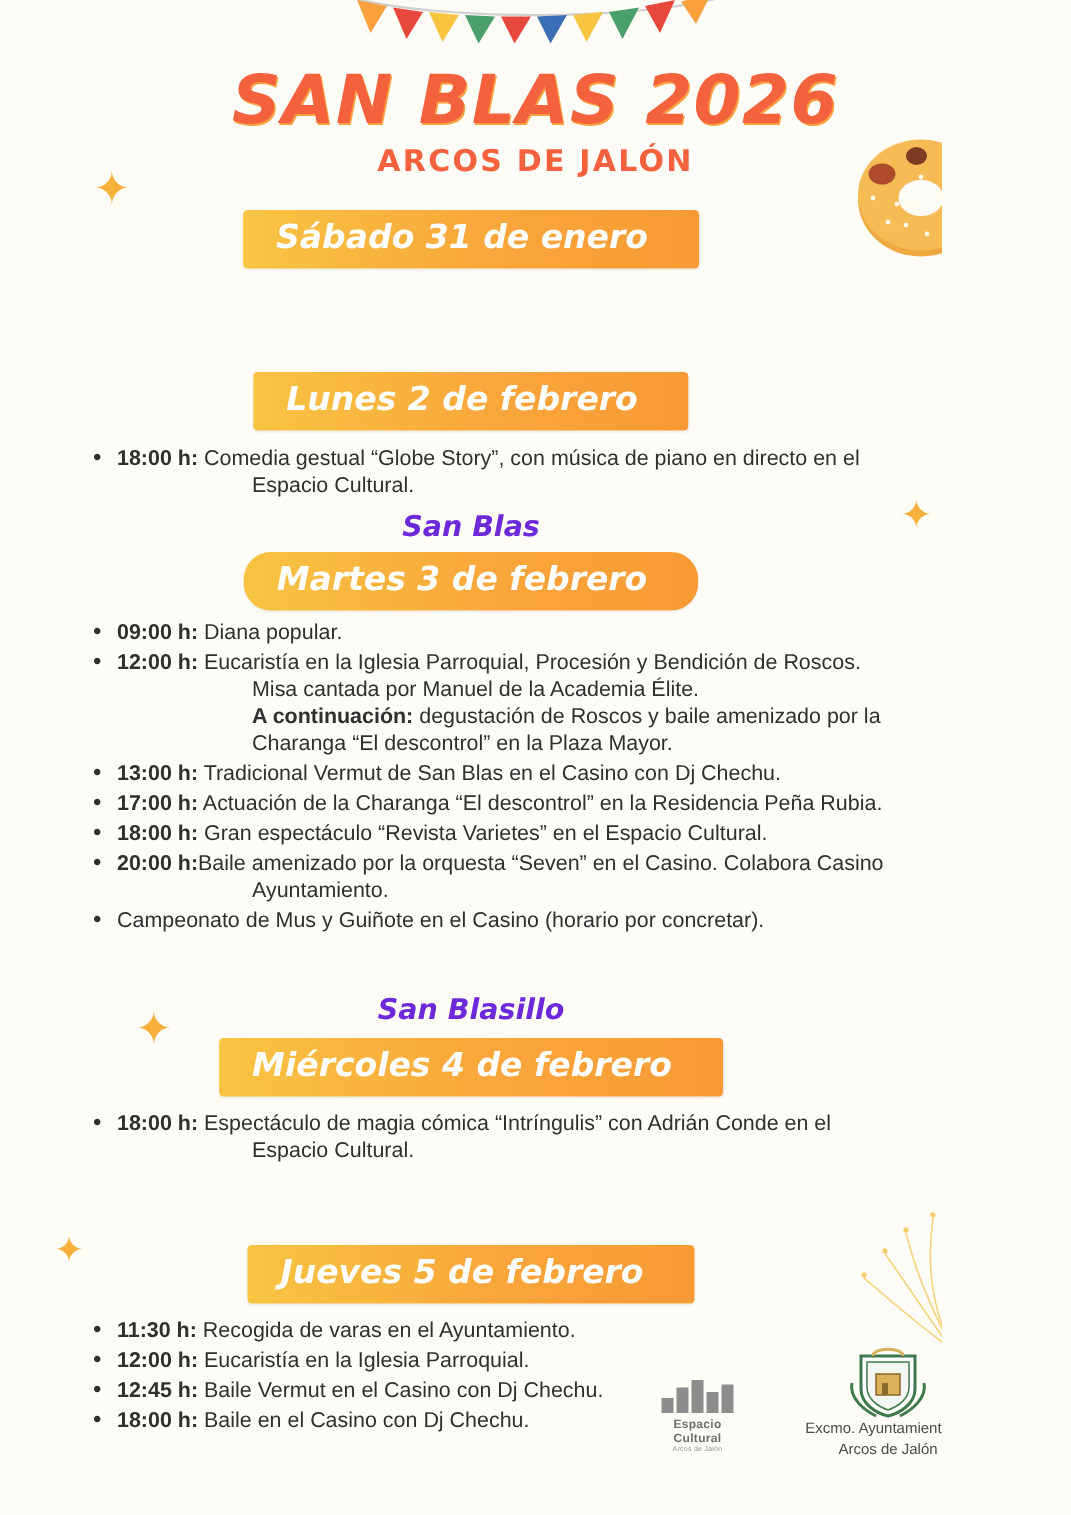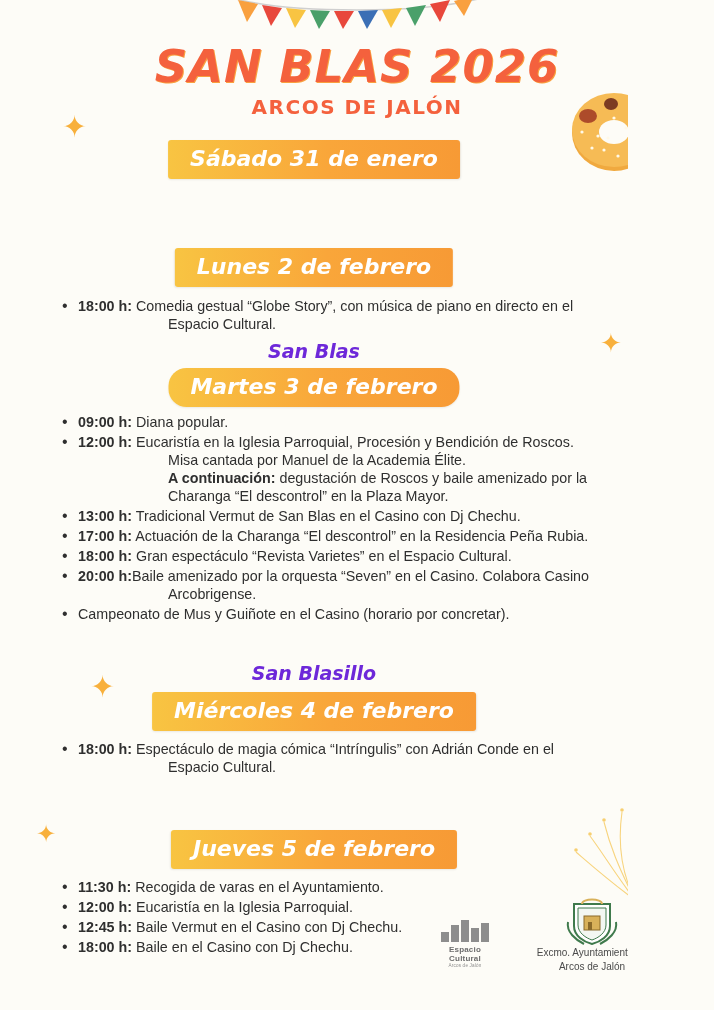--- a/index.html
+++ b/index.html
@@ -64,21 +64,21 @@
     position: absolute;
     left: 50%;
     transform: translateX(-50%);
     background: linear-gradient(90deg, #f8c442 0%, #f9a63a 55%, #f79a35 100%);
     color: #ffffff;
     font-family: "DejaVu Sans", sans-serif;
     font-weight: bold;
     font-style: italic;
     font-size: 22px;
     text-align: center;
-    padding: 6px 22px 8px 22px;
+    padding: 6px 34px 8px 22px;
     border-radius: 3px;
     white-space: nowrap;
     box-shadow: 0 1px 2px rgba(0,0,0,0.08);
   }
   .saint {
     position: absolute;
     left: 50%;
     transform: translateX(-50%);
     font-family: "DejaVu Sans", sans-serif;
     font-weight: bold;
@@ -315,21 +315,21 @@
       <span class="hour">13:00 h:</span><span> Tradicional Vermut de San Blas en el Casino con Dj Chechu.</span>
     </div>
     <div class="event">
       <span class="hour">17:00 h:</span><span> Actuación de la Charanga “El descontrol” en la Residencia Peña Rubia.</span>
     </div>
     <div class="event">
       <span class="hour">18:00 h:</span><span> Gran espectáculo “Revista Varietes” en el Espacio Cultural.</span>
     </div>
     <div class="event">
       <span class="hour">20:00 h:</span><span>Baile amenizado por la orquesta “Seven” en el Casino. Colabora Casino</span>
-      <div class="indent-deep">Arcobrigense.</div>
+      <div class="indent-deep">Ayuntamiento.</div>
     </div>
     <div class="event">
       <span>Campeonato de Mus y Guiñote en el Casino (horario por concretar).</span>
     </div>
   </div>
 
   <div class="saint" style="top:662px;">San Blasillo</div>
   <div class="banner" style="top:692px;">Miércoles 4 de febrero</div>
   <div class="events" style="top:740px;">
     <div class="event">

